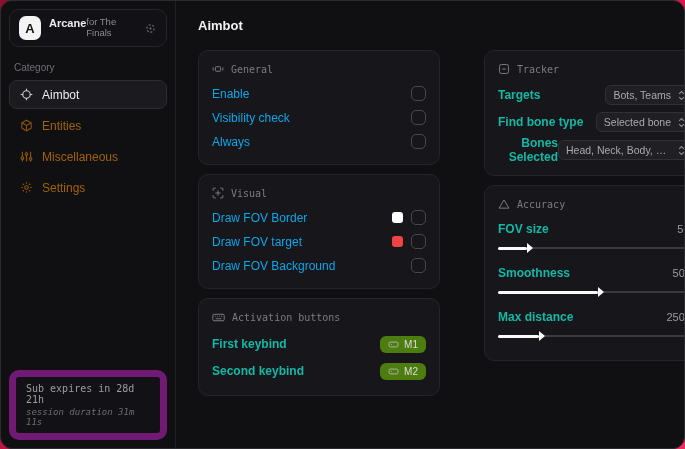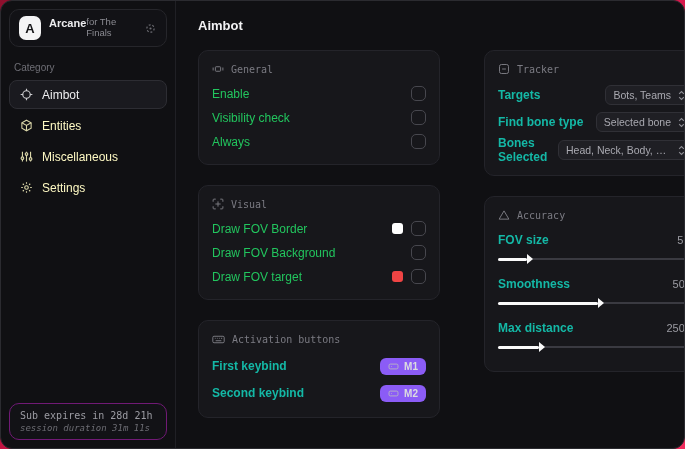--- a/index.html
+++ b/index.html
@@ -14,48 +14,48 @@
          padding:6px 9px;display:flex;align-items:center;gap:8px;}
   .logo{width:24px;height:24px;background:#f4f4f5;border-radius:7px;display:flex;
         align-items:center;justify-content:center;color:#151518;font-weight:bold;font-size:13px;}
   .brand-text{display:flex;line-height:1.15;}
   .brand-title{font-size:11px;font-weight:bold;color:#ededef;}
   .brand-sub{font-size:9.5px;color:#8a8a91;}
   .brand-gear{margin-left:auto;color:#6e6e75;display:flex;}
   .category{margin:15px 5px 7px;font-size:10px;color:#6e6e75;}
   .menu{display:flex;flex-direction:column;gap:2px;}
   .menu-item{height:27px;display:flex;align-items:center;gap:9px;padding:0 10px;
-             border-radius:8px;border:1px solid transparent;color:#fef9c3;font-size:12px;}
+             border-radius:8px;border:1px solid transparent;color:#a16207;font-size:12px;}
   .menu-item.selected{background:#1a1a1f;border-color:#2d2d33;color:#ededef;}
   .menu-item .mi{display:flex;color:inherit;opacity:.85;}
-  .status-box{margin-top:auto;border:1px solid #701a75;background:#121216;border-radius:10px;
+  .status-box{margin-top:auto;border:7px solid #701a75;background:#121216;border-radius:10px;
               padding:6px 10px;font-family:"DejaVu Sans Mono",monospace;}
   .status-1{font-size:10px;color:#9c9ca3;}
   .status-2{font-size:9px;color:#6c6c73;margin-top:2px;font-style:italic;}
   
   .main{flex:1;padding:17px 14px 0 22px;box-sizing:border-box;}
   .page-title{font-size:13px;font-weight:bold;color:#f2f2f4;margin:0 0 17px;}
   .columns{display:flex;gap:10px;align-items:flex-start;}
-  .col{display:flex;flex-direction:column;gap:20px;}
+  .col{display:flex;flex-direction:column;gap:9px;text-align:right;}
   .col-left{width:242px;}
   .col-right{width:224px;padding-left:34px;}
   .card{background:#17171b;border:1px solid #24242a;border-radius:10px;
         padding:9px 13px 11px;box-sizing:border-box;}
   .card-header{display:flex;align-items:center;gap:7px;color:#7b7b83;
                font-family:"DejaVu Sans Mono",monospace;font-size:10px;margin:3px 0 7px;}
   .row{display:flex;align-items:center;justify-content:space-between;min-height:23px;}
   .row+.row{margin-top:1px;}
-  .lbl{color:#22c55e;font-size:12px;}
+  .lbl{color:#0ea5e9;font-size:12px;}
   .lbl-strong{color:#14b8a6;font-size:12px;font-weight:bold;}
   .right-group{display:flex;align-items:center;gap:8px;}
   .checkbox{width:15px;height:15px;border:1.5px solid #47474e;border-radius:5px;
             box-sizing:border-box;background:transparent;}
   .swatch{width:11px;height:11px;border-radius:3px;}
-  .kb-badge{display:flex;align-items:center;gap:5px;background:#8b5cf6;border-radius:6px;
-            padding:3px 8px;color:#dcdcdf;font-size:10px;font-weight:bold;}
+  .kb-badge{display:flex;align-items:center;gap:5px;background:#4d7c0f;border-radius:6px;
+            padding:3px 8px;color:#dcdcdf;font-size:10px;font-weight:normal;}
   .kb-badge .ki{display:flex;color:#b9b9bf;}
   .select{display:flex;align-items:center;gap:6px;background:#1f1f24;border:1px solid #303036;
           border-radius:6px;padding:3px 7px;color:#a9a9b0;font-size:10.5px;max-width:160px;}
   .select .txt{white-space:nowrap;overflow:hidden;text-overflow:ellipsis;}
   .select .uf{display:flex;color:#8d8d94;}
   .tr-row{min-height:26px;}
   .acc-row{margin-top:4px;}
   .acc-value{color:#9b9ba2;font-size:11px;}
   .slider{position:relative;height:11px;margin:3px 0 7px;}
   .slider-track{position:absolute;left:0;right:0;top:4px;height:2px;background:#3a3a41;border-radius:1px;}
@@ -176,29 +176,29 @@
             <span>Visual</span>
           </div>
           <div class="row">
             <span class="lbl">Draw FOV Border</span>
             <span class="right-group">
               <span class="swatch" style="background-color: rgb(255, 255, 255);"></span>
               <span class="checkbox"></span>
             </span>
           </div>
           <div class="row">
-            <span class="lbl">Draw FOV Background</span>
-            <span class="checkbox"></span>
-          </div>
-          <div class="row">
             <span class="lbl">Draw FOV target</span>
             <span class="right-group">
               <span class="swatch" style="background-color: rgb(239, 68, 68);"></span>
               <span class="checkbox"></span>
             </span>
+          </div>
+          <div class="row">
+            <span class="lbl">Draw FOV Background</span>
+            <span class="checkbox"></span>
           </div>
         </div>
 
         <div class="card">
           <div class="card-header">
             <span>
               <svg width="13" height="13" viewBox="0 0 16 16" fill="none" stroke="currentColor" stroke-width="1.2">
                 <rect x="1" y="4" width="14" height="8" rx="1.5"></rect>
                   <path d="M3.5 6.5h1M6 6.5h1M8.5 6.5h1M11 6.5h1.5M4.5 9.5h7"></path>
               </svg>

